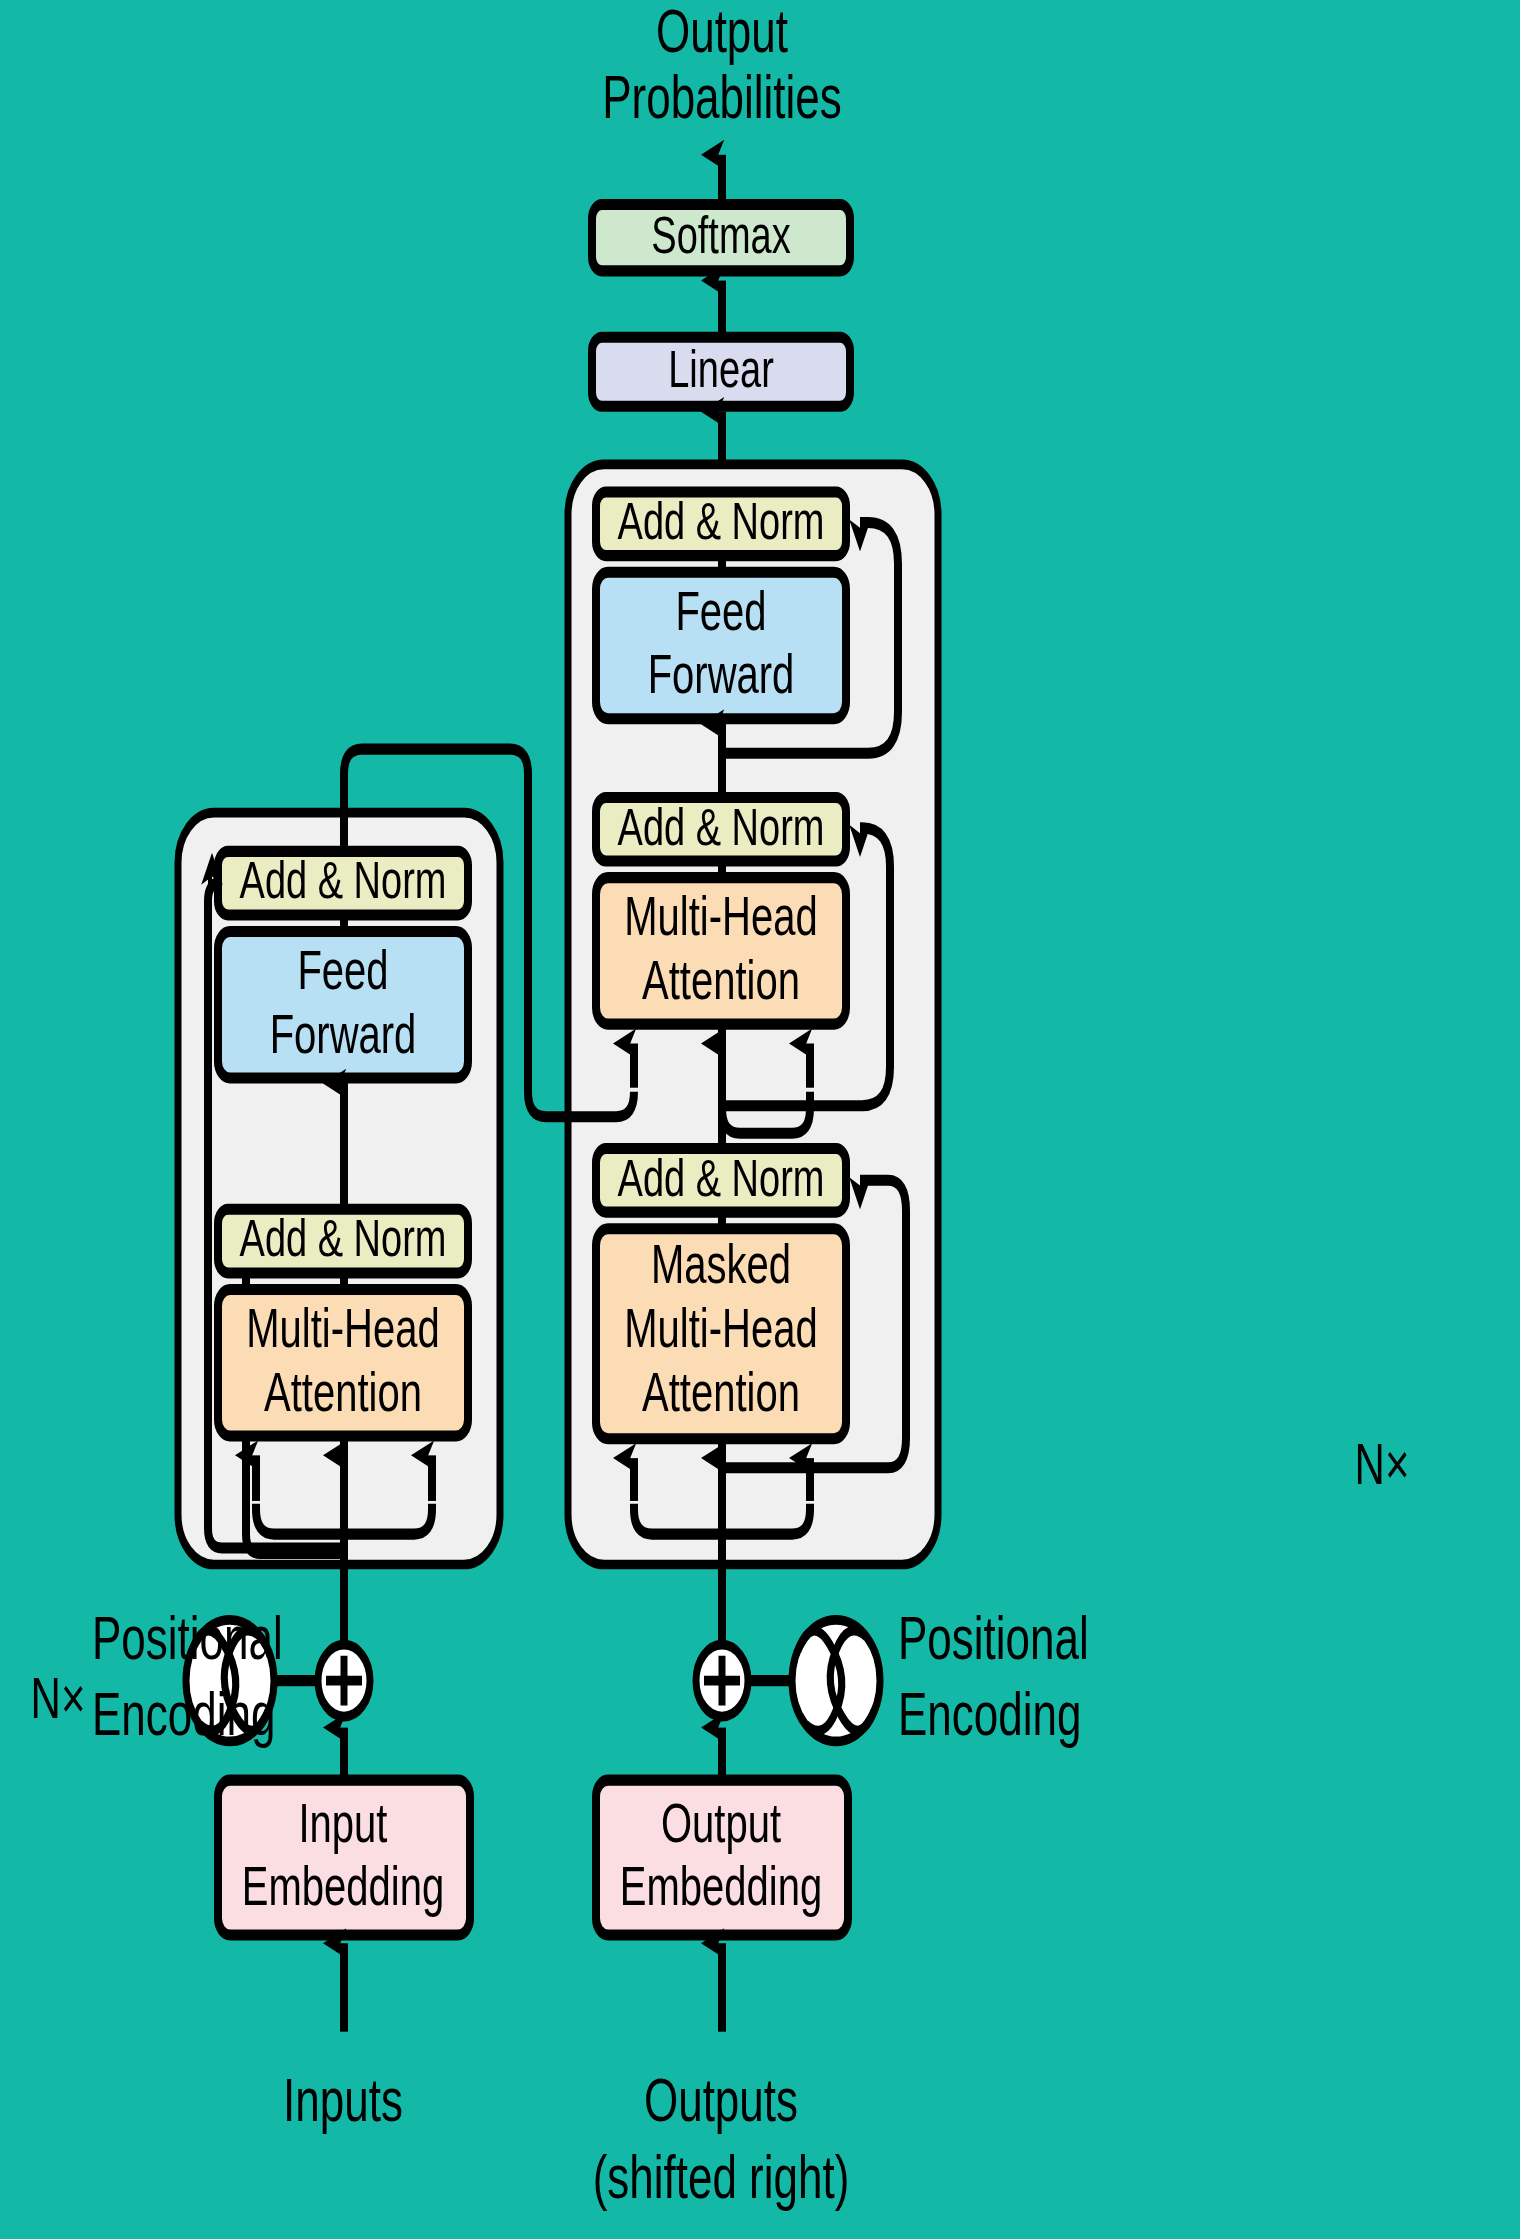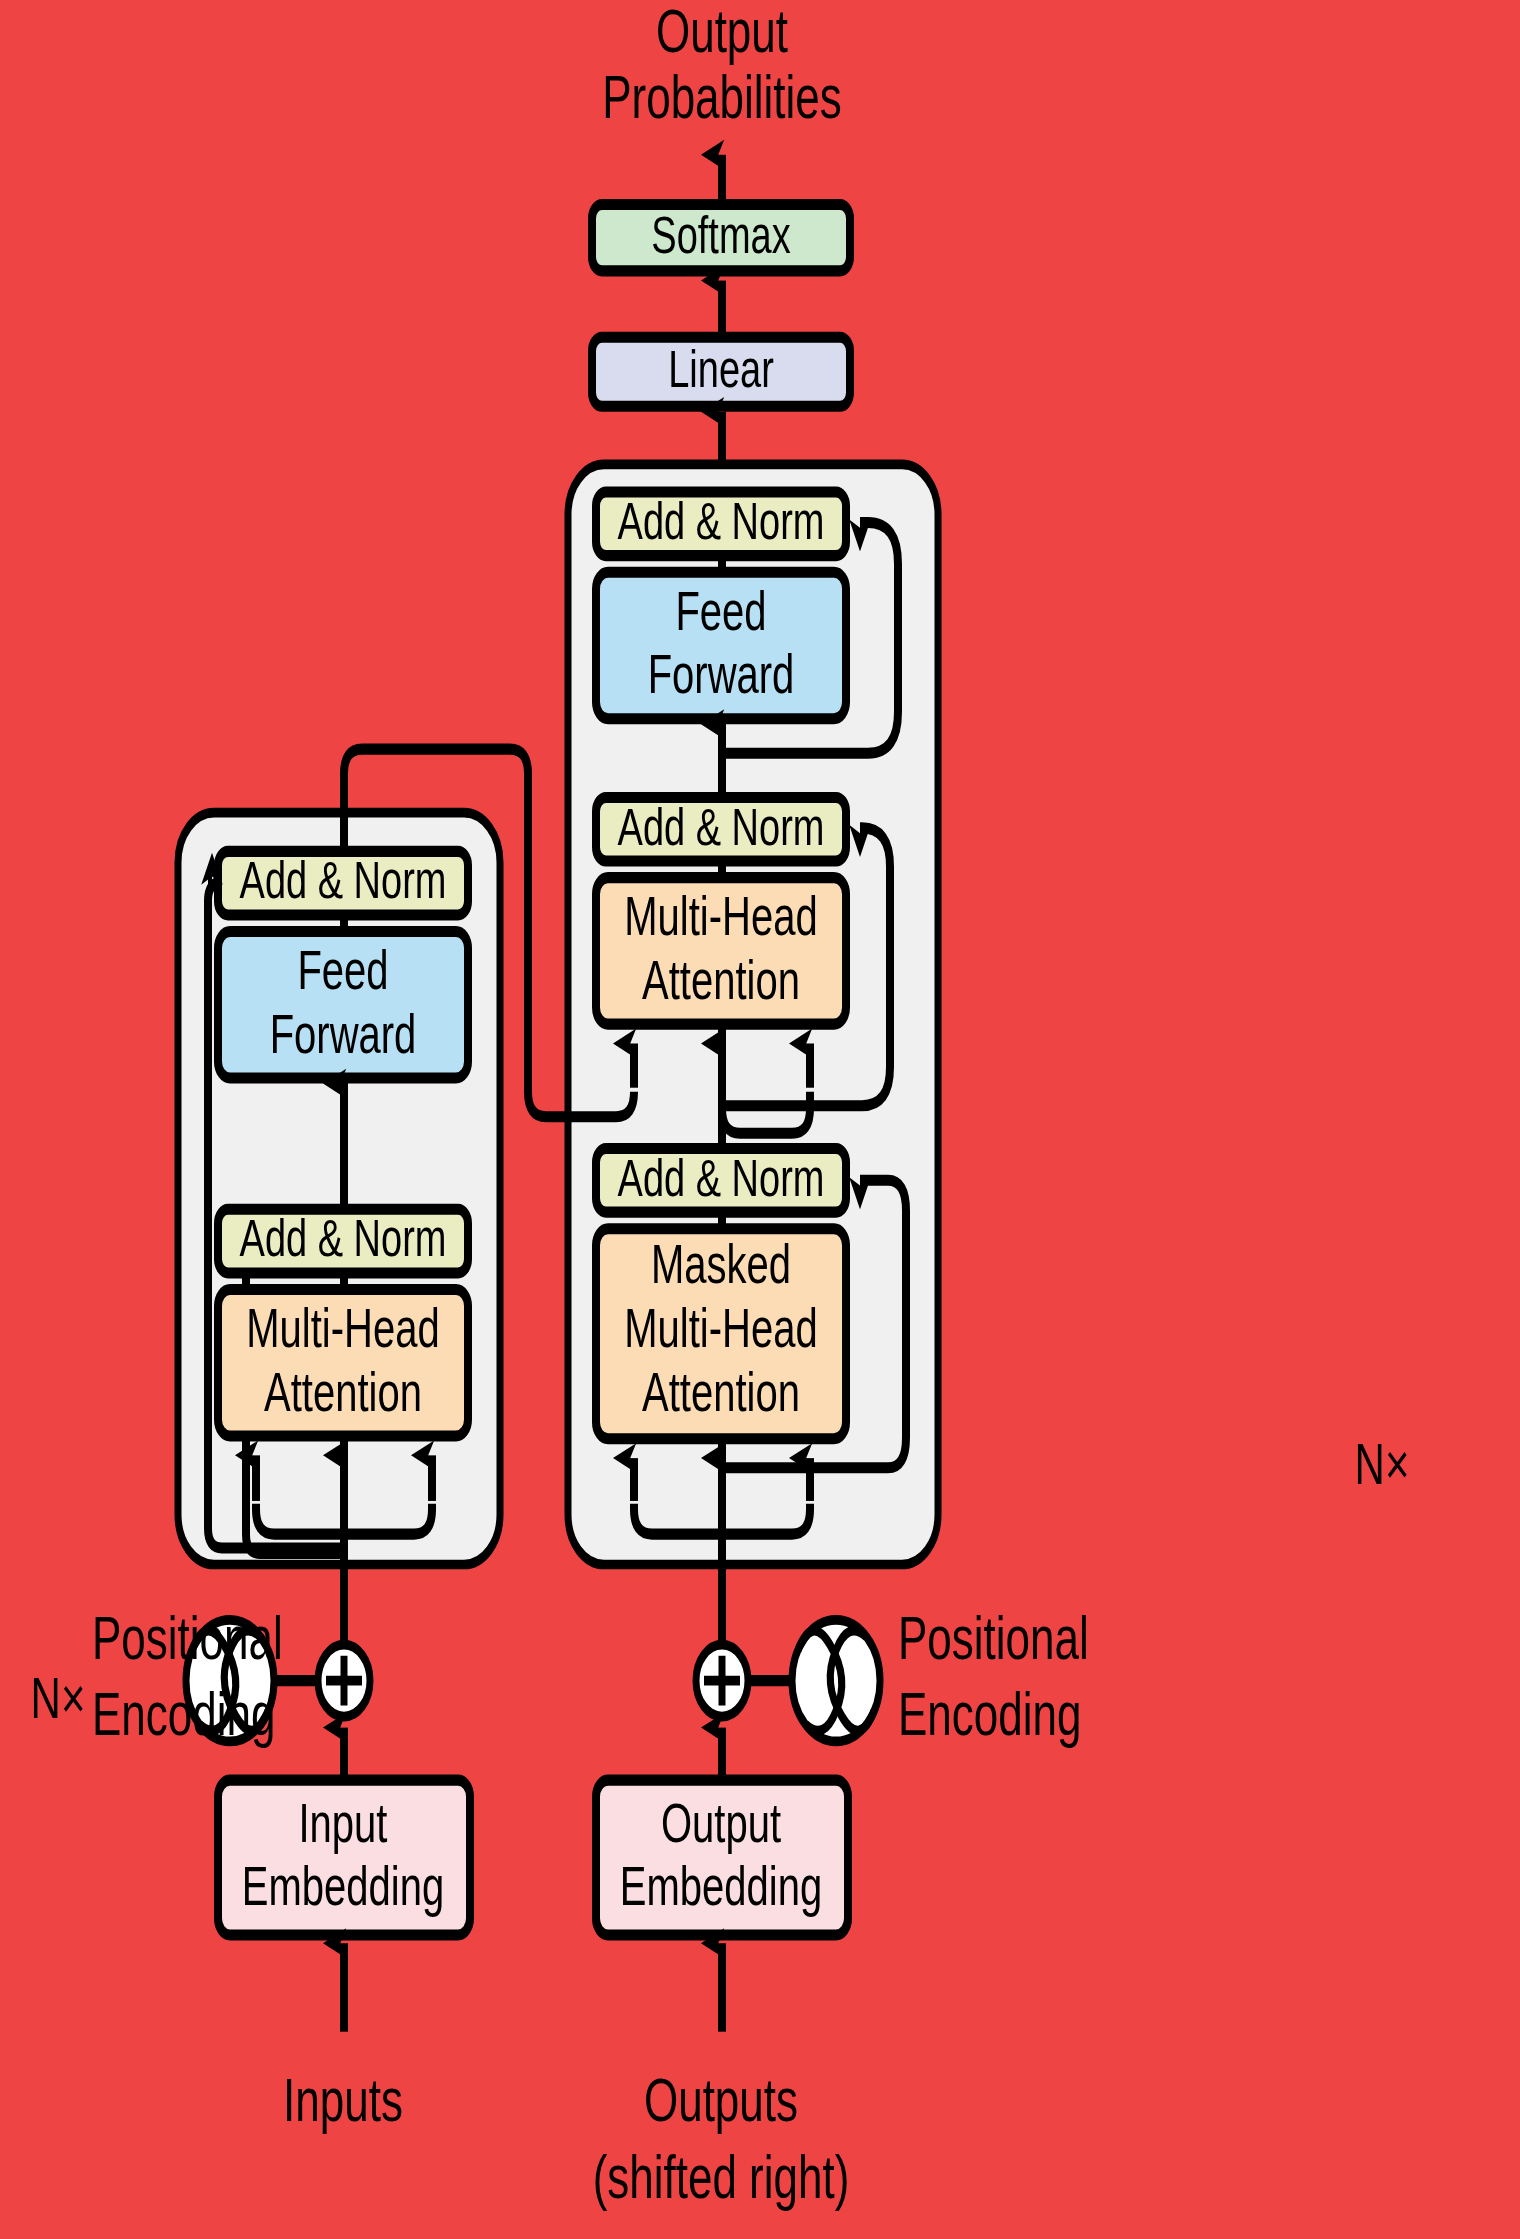--- a/index.html
+++ b/index.html
@@ -4,21 +4,21 @@
 <style>
   html, body {
     margin: 0;
     padding: 0;
     background: #ffffff;
   }
   #root {
     position: relative;
     width: 1520px;
     height: 2239px;
-    background: #ef4444;
+    background: #14b8a6;
     font-family: "Liberation Sans", sans-serif;
   }
   svg.diagram {
     display: block;
     width: 1520px;
     height: 2239px;
   }
   .lbl {
     font-family: "Liberation Sans", sans-serif;
     fill: #000000;

